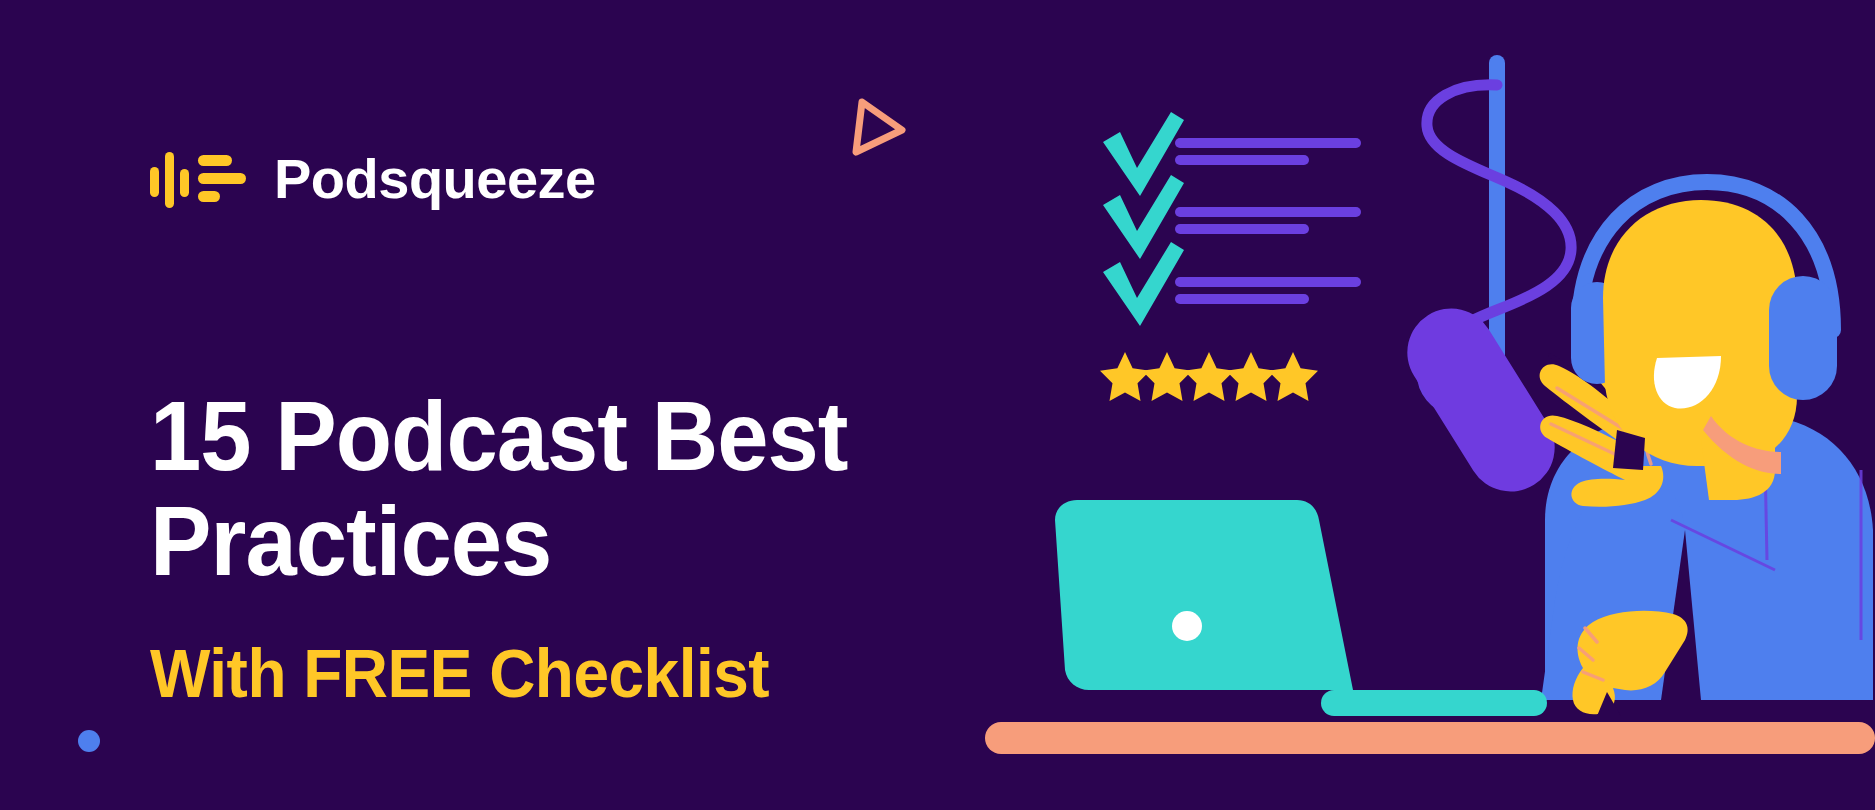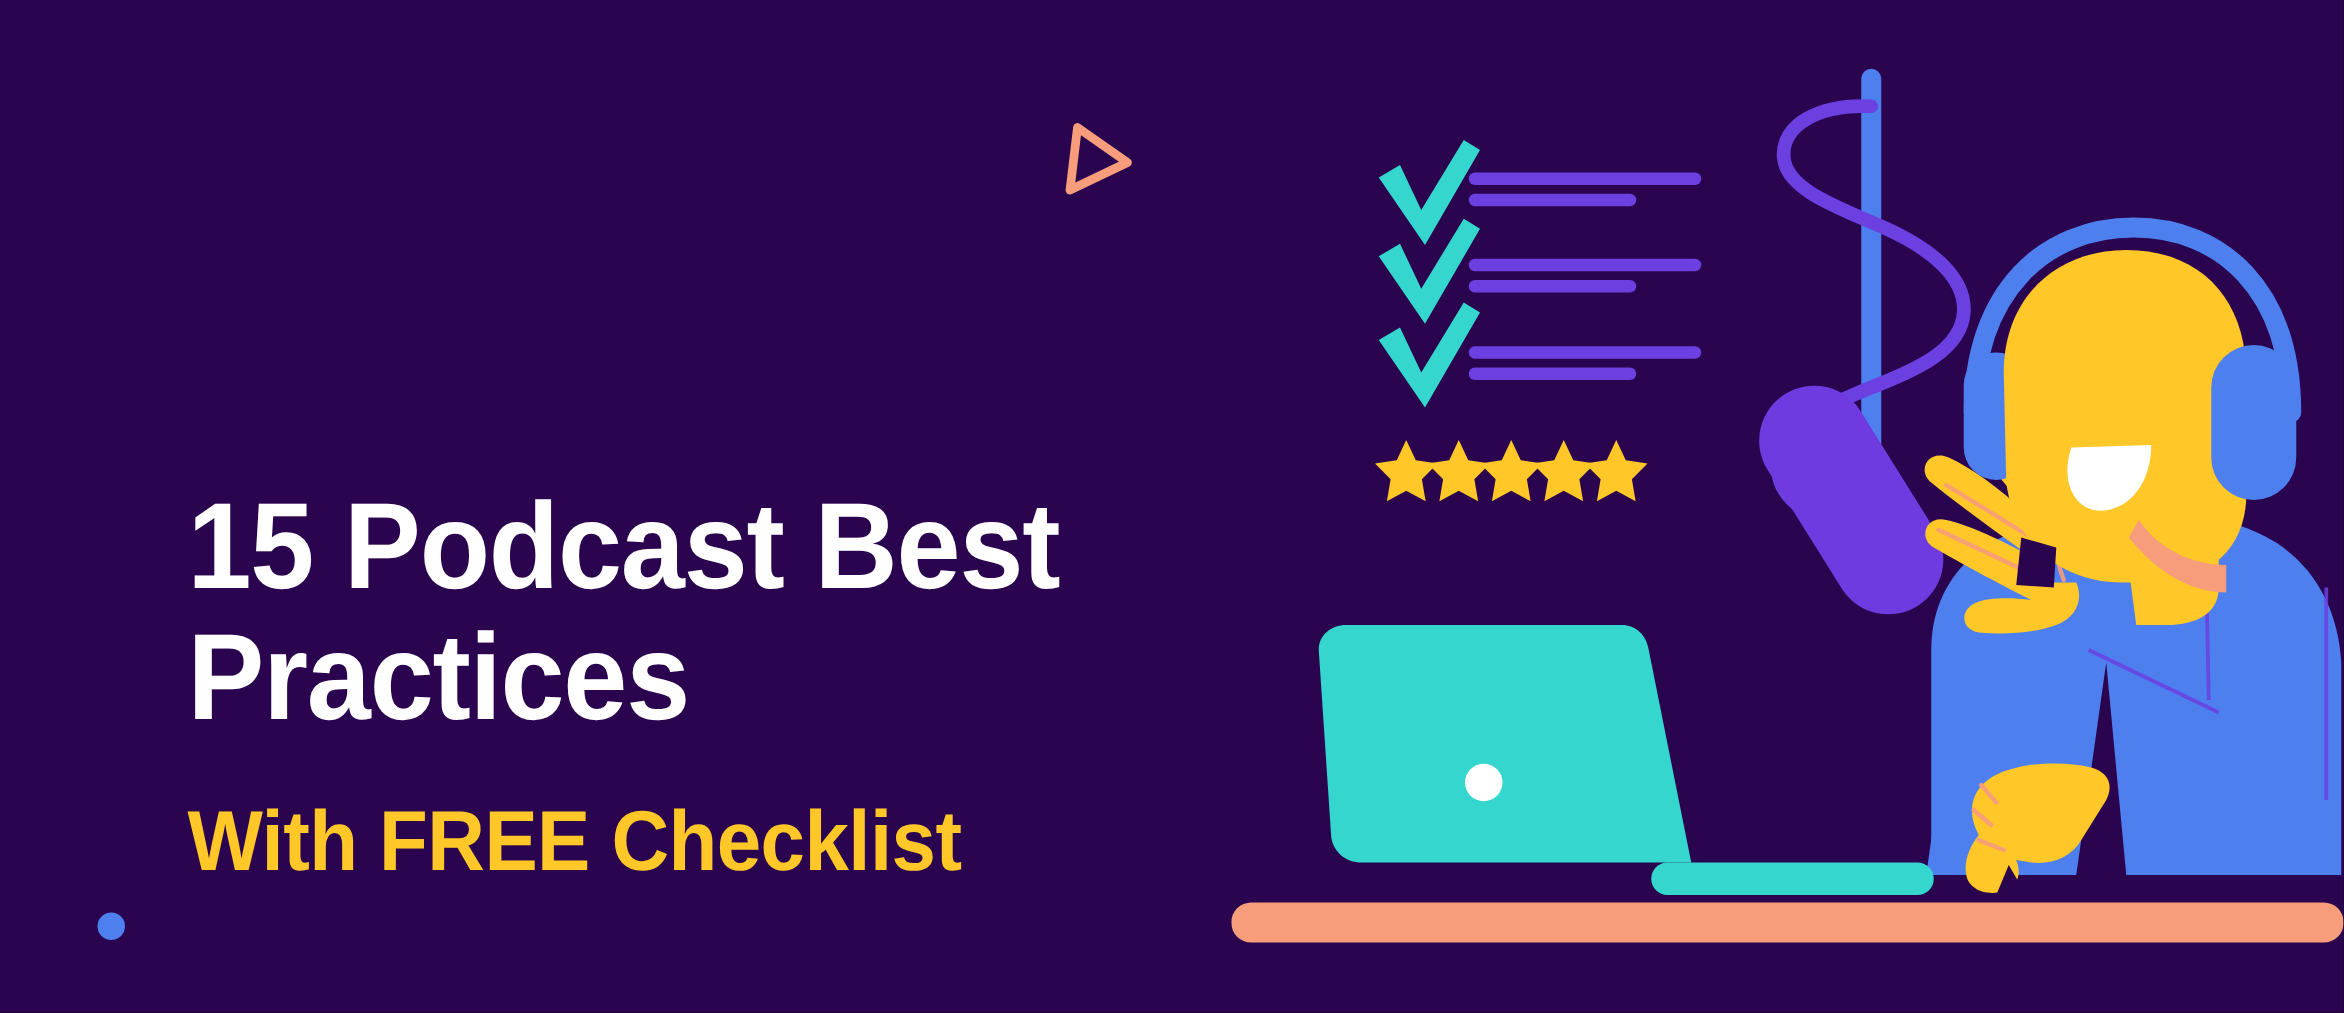--- a/index.html
+++ b/index.html
@@ -111,20 +111,33 @@
   }
   .illus svg { display: block; }
 </style>
 </head>
 <body>
 
 <div class="banner">
 
   <div class="left-col">
 
+    <div class="brand-row">
+      <span class="brand-mark">
+        <svg class="brand-mark" viewBox="0 0 96 58" xmlns="http://www.w3.org/2000/svg" aria-hidden="true">
+          <rect x="0" y="17" width="9" height="30" rx="4.5" fill="#FFC727"></rect>
+          <rect x="15" y="2" width="9" height="56" rx="4.5" fill="#FFC727"></rect>
+          <rect x="30" y="19" width="9" height="28" rx="4.5" fill="#FFC727"></rect>
+          <rect x="48" y="5" width="34" height="11" rx="5.5" fill="#FFC727"></rect>
+          <rect x="48" y="23" width="48" height="11" rx="5.5" fill="#FFC727"></rect>
+          <rect x="48" y="41" width="22" height="11" rx="5.5" fill="#FFC727"></rect>
+        </svg>
+      </span>
+      <span class="brand-name">Podsqueeze</span>
+    </div>
 
     <h1 class="headline">15 Podcast Best Practices</h1>
 
     <h2 class="subhead">With FREE Checklist</h2>
   </div>
 
   <span class="deco-dot"></span>
 
   <span class="deco-triangle">
     <svg width="62" height="62" viewBox="0 0 62 62" xmlns="http://www.w3.org/2000/svg" aria-hidden="true">

